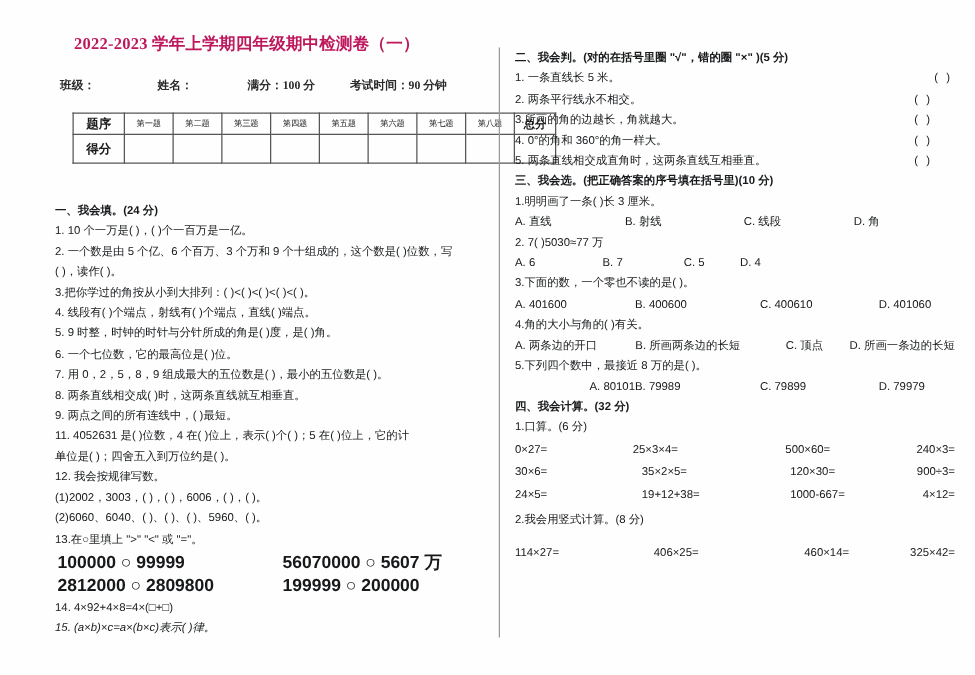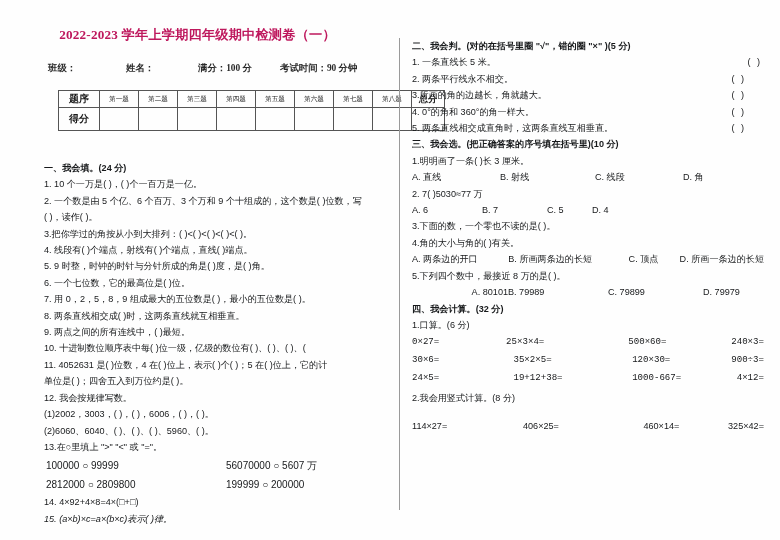--- a/index.html
+++ b/index.html
@@ -163,41 +163,41 @@
   .opts.o4 > span:nth-child(3) { width: 53px; }
 
   .opts.o5 > span:nth-child(1) { width: 96px; text-align: right; }
   .opts.o5 > span:nth-child(2) { width: 100px; }
   .opts.o5 > span:nth-child(3) { width: 95px; }
 
   
   .calc-grid {
     font-size: 9.1px;
     line-height: 18px;
-    font-family: Liberation Mono, monospace;
+    font-family: Liberation Sans, sans-serif;
   }
   .calc-row { display: flex; white-space: nowrap; }
   .calc-row > span { display: block; }
   .calc-row > span:nth-child(1) { width: 104px; }
   .calc-row > span:nth-child(2) { width: 135px; text-align: left; }
   .calc-row > span:nth-child(3) { width: 90px; }
   .calc-row > span:nth-child(4) { width: 60px; text-align: right; }
   .calc-row.r2 > span:nth-child(2) { padding-left: 10px; }
   .calc-row.r3 > span:nth-child(2) { padding-left: 10px; }
 
   .vert-row { display: flex; white-space: nowrap; font-size: 9.1px; line-height: 18px;
               font-family: "Liberation Sans", sans-serif; margin-top: 10px; }
   .vert-row > span { display: block; }
   .vert-row > span:nth-child(1) { width: 118px; }
   .vert-row > span:nth-child(2) { width: 128px; }
   .vert-row > span:nth-child(3) { width: 90px; }
 
   
-  .cmp-row { display: flex; white-space: nowrap; font-size: 10px; line-height: 19px;
-             font-family: "Liberation Sans", sans-serif; padding-left: 2px; }
+  .cmp-row { display: flex; white-space: nowrap; font-size: 14px; line-height: 19px;
+             font-family: "Liberation Sans", sans-serif; padding-left: 2px; font-weight: bold; }
   .cmp-row > span:nth-child(1) { width: 180px; }
 
   .gap-sm { height: 3px; }
   .gap-xs { height: 1px; }
 </style>
 </head>
 <body>
 
 <div class="page">
 
@@ -243,21 +243,20 @@
     <div class="ln">1. 10 个一万是(            )，(      )个一百万是一亿。</div>
     <div class="ln">2. 一个数是由 5 个亿、6 个百万、3 个万和 9 个十组成的，这个数是(      )位数，写</div>
     <div class="ln">(               )，读作(                     )。</div>
     <div class="ln">3.把你学过的角按从小到大排列：(      )&lt;(      )&lt;(      )&lt;(      )&lt;(      )。</div>
     <div class="ln">4. 线段有(      )个端点，射线有(      )个端点，直线(      )端点。</div>
     <div class="ln">5. 9 时整，时钟的时针与分针所成的角是(      )度，是(      )角。</div>
     <div class="ln">6. 一个七位数，它的最高位是(      )位。</div>
     <div class="ln">7. 用 0，2，5，8，9 组成最大的五位数是(            )，最小的五位数是(      )。</div>
     <div class="ln">8. 两条直线相交成(      )时，这两条直线就互相垂直。</div>
     <div class="ln">9. 两点之间的所有连线中，(      )最短。</div>
-    <div class="ln">10. 十进制数位顺序表中每(      )位一级，亿级的数位有(      )、(      )、(      )、(</div>
     <div class="ln">11. 4052631 是(      )位数，4 在(      )位上，表示(      )个(      )；5 在(      )位上，它的计</div>
     <div class="ln">单位是(      )；四舍五入到万位约是(      )。</div>
     <div class="ln">12. 我会按规律写数。</div>
     <div class="ln">(1)2002，3003，(      )，(      )，6006，(      )，(      )。</div>
     <div class="ln">(2)6060、6040、(      )、(      )、(      )、5960、(      )。</div>
     <div class="ln">13.在○里填上 "&gt;" "&lt;" 或 "="。</div>
     <div class="gap-xs"></div>
     <div class="cmp-row">
       <span>100000  ○  99999</span>
       <span>56070000  ○  5607 万</span>
@@ -306,20 +305,26 @@
 
     <div class="ln">2. 7(      )5030≈77 万</div>
     <div class="opts o2">
       <span>A. 6</span>
       <span>B. 7</span>
       <span>C. 5</span>
       <span>D. 4</span>
     </div>
 
     <div class="ln">3.下面的数，一个零也不读的是(      )。</div>
+    <div class="opts o3">
+      <span>A. 401600</span>
+      <span>B. 400600</span>
+      <span>C. 400610</span>
+      <span>D. 401060</span>
+    </div>
 
     <div class="ln">4.角的大小与角的(      )有关。</div>
     <div class="opts o4">
       <span>A. 两条边的开口</span>
       <span>B. 所画两条边的长短</span>
       <span>C. 顶点</span>
       <span>D. 所画一条边的长短</span>
     </div>
 
     <div class="ln">5.下列四个数中，最接近 8 万的是(      )。</div>

